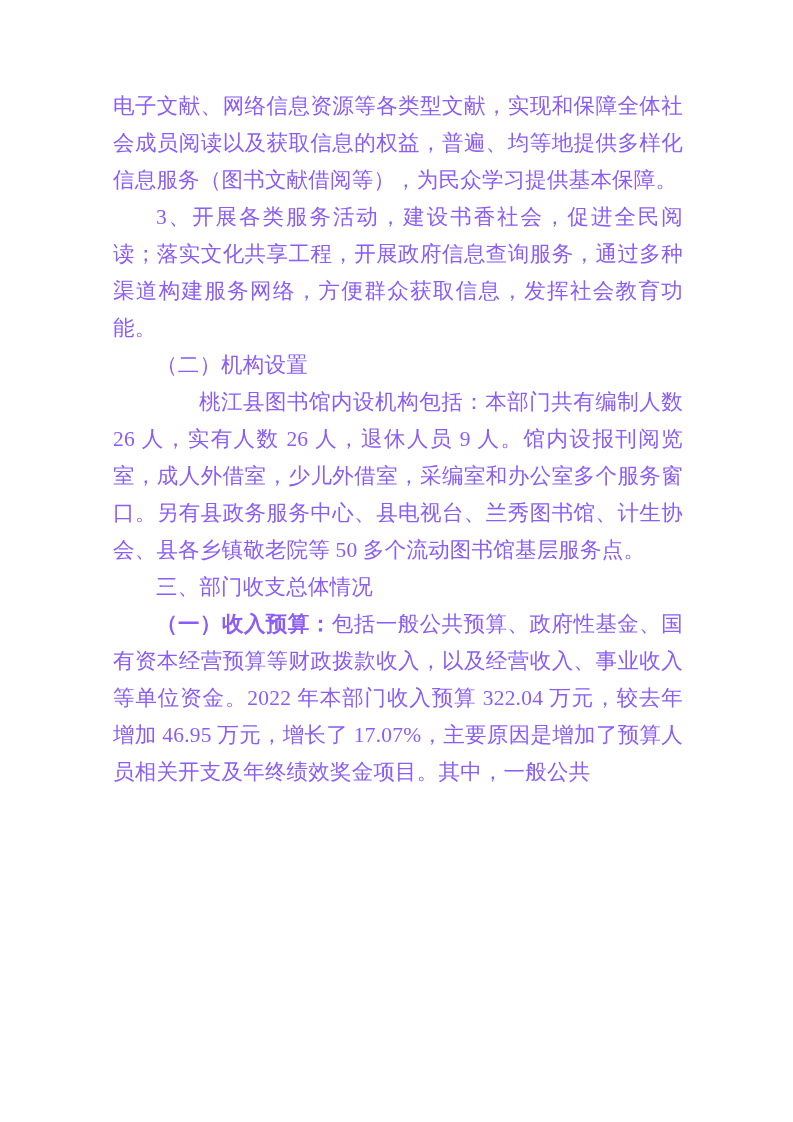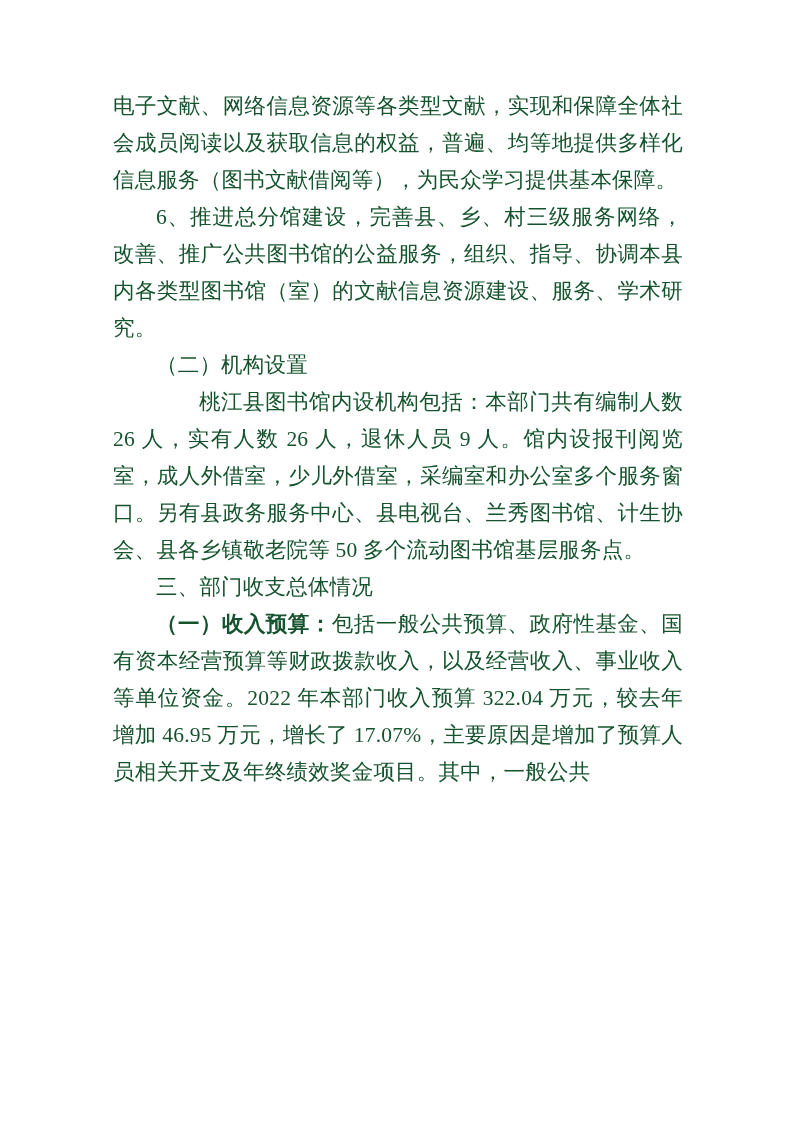--- a/index.html
+++ b/index.html
@@ -8,21 +8,21 @@
     background: #f0f0f0;
   }
   .page {
     width: 793px;
     height: 1122px;
     background: #ffffff;
     position: relative;
     box-sizing: border-box;
     overflow: hidden;
     font-family: "Liberation Serif", "DejaVu Serif", serif;
-    color: #14532d;
+    color: #8b5cf6;
   }
   .content {
     position: absolute;
     left: 113px;
     top: 88px;
     width: 570px;
   }
   p {
     margin: 0;
     font-size: 21.5px;
@@ -46,24 +46,24 @@
   }
 </style>
 </head>
 <body>
 
 <div class="page">
   <div class="content">
 
     <p class="flow">电子文献、网络信息资源等各类型文献，实现和保障全体社会成员阅读以及获取信息的权益，普遍、均等地提供多样化信息服务（图书文献借阅等），为民众学习提供基本保障。</p>
 
+    <p class="indent">3、开展各类服务活动，建设书香社会，促进全民阅读；落实文化共享工程，开展政府信息查询服务，通过多种渠道构建服务网络，方便群众获取信息，发挥社会教育功能。</p>
 
 
 
-    <p class="indent">6、推进总分馆建设，完善县、乡、村三级服务网络，改善、推广公共图书馆的公益服务，组织、指导、协调本县内各类型图书馆（室）的文献信息资源建设、服务、学术研究。</p>
 
     <p class="heading">（二）机构设置</p>
 
     <p class="indent-wide">桃江县图书馆内设机构包括：本部门共有编制人数 26 人，实有人数 26 人，退休人员 9 人。馆内设报刊阅览室，成人外借室，少儿外借室，采编室和办公室多个服务窗口。另有县政务服务中心、县电视台、兰秀图书馆、计生协会、县各乡镇敬老院等 50 多个流动图书馆基层服务点。</p>
 
 
 
     <p class="heading">三、部门收支总体情况</p>
 
     <p class="indent"><span class="bold-run">（一）收入预算：</span><span>包括一般公共预算、政府性基金、国有资本经营预算等财政拨款收入，以及经营收入、事业收入等单位资金。2022 年本部门收入预算 322.04 万元，较去年增加 46.95 万元，增长了 17.07%，主要原因是增加了预算人员相关开支及年终绩效奖金项目。其中，一般公共</span></p>

